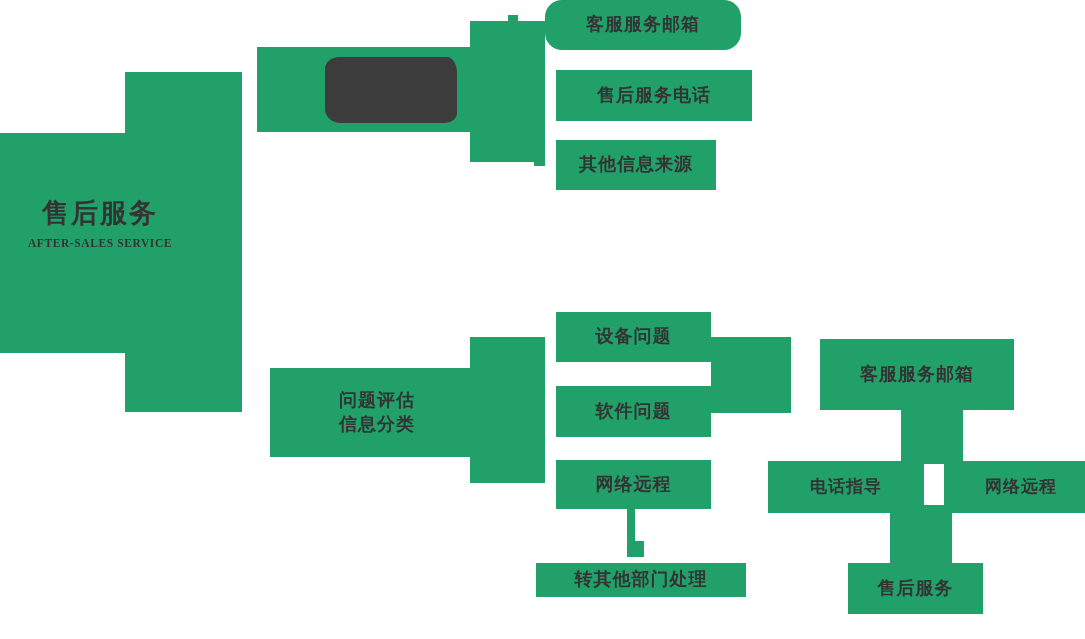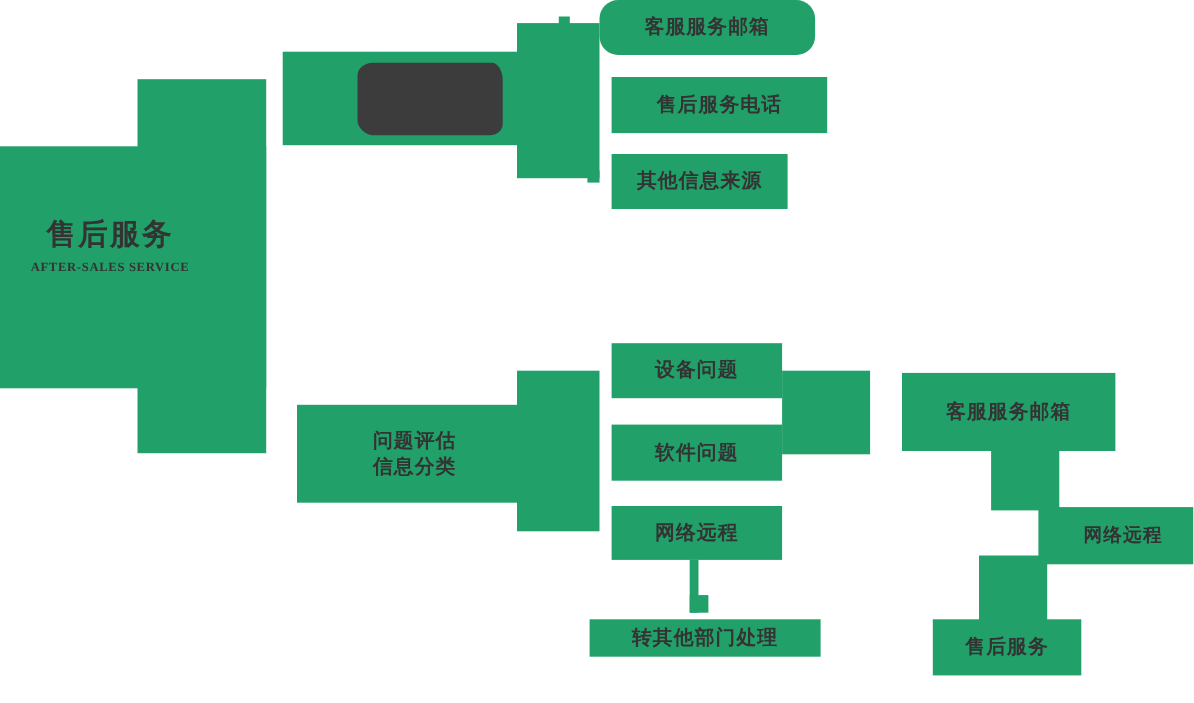--- a/index.html
+++ b/index.html
@@ -202,20 +202,23 @@
 
   <div class="node transfer-box">
     <span class="lbl">转其他部门处理</span>
   </div>
 
   <div class="connector handle-stem"></div>
   <div class="node handle-box">
     <span class="lbl">客服服务邮箱</span>
   </div>
 
+  <div class="node support-a">
+    <span class="lbl-sm">电话指导</span>
+  </div>
   <div class="node support-b">
     <span class="lbl-sm">网络远程</span>
   </div>
 
   <div class="connector onsite-stem"></div>
   <div class="node onsite-box">
     <span class="lbl">售后服务</span>
   </div>
 
 </div>

